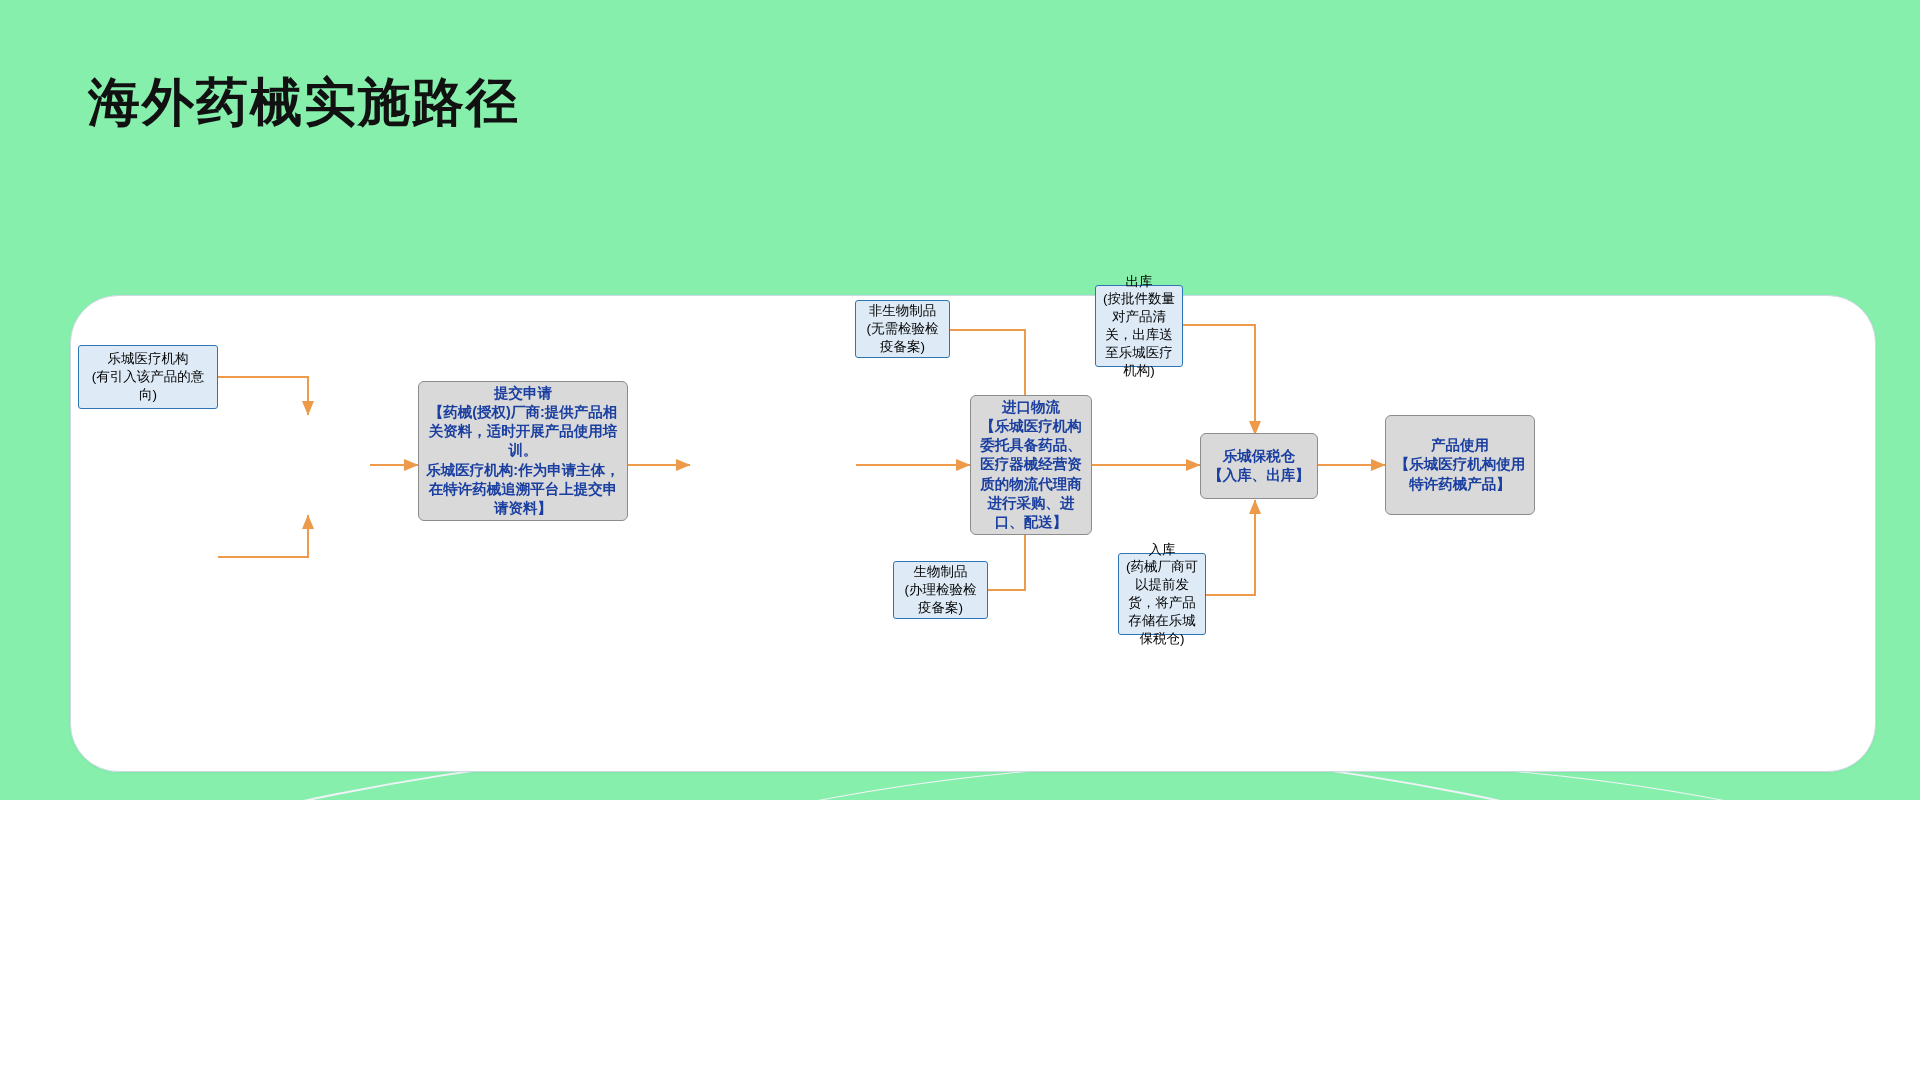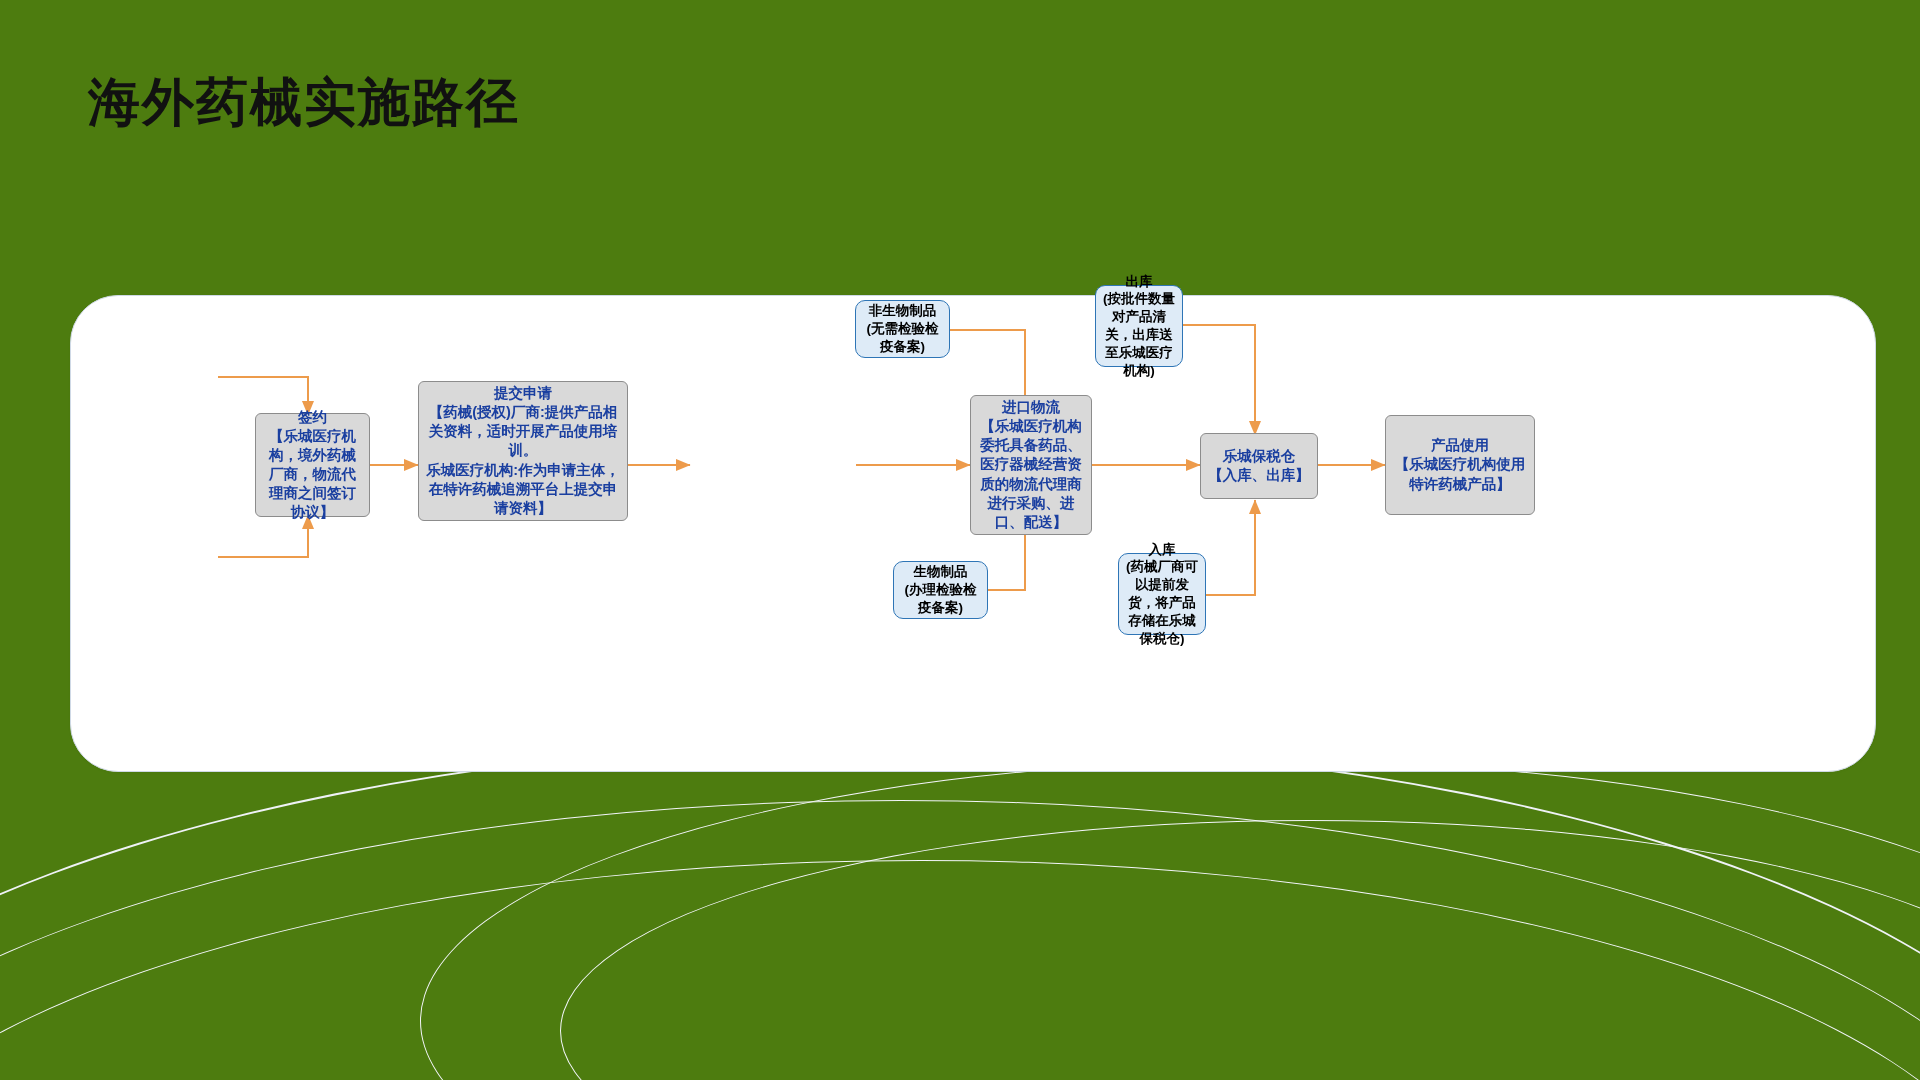--- a/index.html
+++ b/index.html
@@ -7,22 +7,22 @@
     padding: 0;
     background: #ffffff;
     width: 1920px;
     height: 1080px;
     overflow: hidden;
     font-family: "Liberation Sans", sans-serif;
   }
   #page {
     position: relative;
     width: 1920px;
-    height: 1080px;
-    background: #4d7c0f;
+    height: 800px;
+    background: #86efac;
     overflow: hidden;
   }
   
   .swoosh {
     position: absolute;
     border: 1px solid #eef1f5;
     border-radius: 50%;
     pointer-events: none;
   }
   .s1 { width: 2400px; height: 900px; left: -300px; top: 740px; border-width: 2px; border-color:#eff2f6;}
@@ -88,24 +88,24 @@
     border: 1px solid #8c8c8c;
     border-radius: 6px;
     color: #1a3fa0;
     font-weight: bold;
     font-size: 14.5px;
   }
   
   .aux {
     background: #deebf7;
     border: 1px solid #2e75b6;
-    border-radius: 10px;
+    border-radius: 3px;
     color: #000000;
     font-size: 13.5px;
-    font-weight: bold;
+    font-weight: normal;
   }
 </style>
 </head>
 <body>
 
 <div id="page">
 
   <div class="swoosh s1"></div>
   <div class="swoosh s2"></div>
   <div class="swoosh s3"></div>
@@ -142,26 +142,26 @@
         <path d="M1022,170 L1130,170"></path>
 
         <path d="M1105,30 L1185,30 L1185,140"></path>
 
         <path d="M1105,300 L1185,300 L1185,205"></path>
 
         <path d="M1248,170 L1315,170"></path>
       </g>
     </svg>
 
-
-
-    <div class="node proc" style="left:185px; top:118px; width:115px; height:104px;">
-      <span>签约
-【乐城医疗机构，境外药械厂商，物流代理商之间签订协议】</span>
-    </div>
+    <div class="node aux" style="left:8px; top:50px; width:140px; height:64px;">
+      <span>乐城医疗机构
+(有引入该产品的意向)</span>
+    </div>
+
+
 
     <div class="node proc" style="left:348px; top:86px; width:210px; height:140px;align-items:center;">
       <span>提交申请
 【药械(授权)厂商:提供产品相关资料，适时开展产品使用培训。
 乐城医疗机构:作为申请主体，在特许药械追溯平台上提交申请资料】</span>
     </div>
 
 
     <div class="node proc" style="left:900px; top:100px; width:122px; height:140px;">
       <span>进口物流

